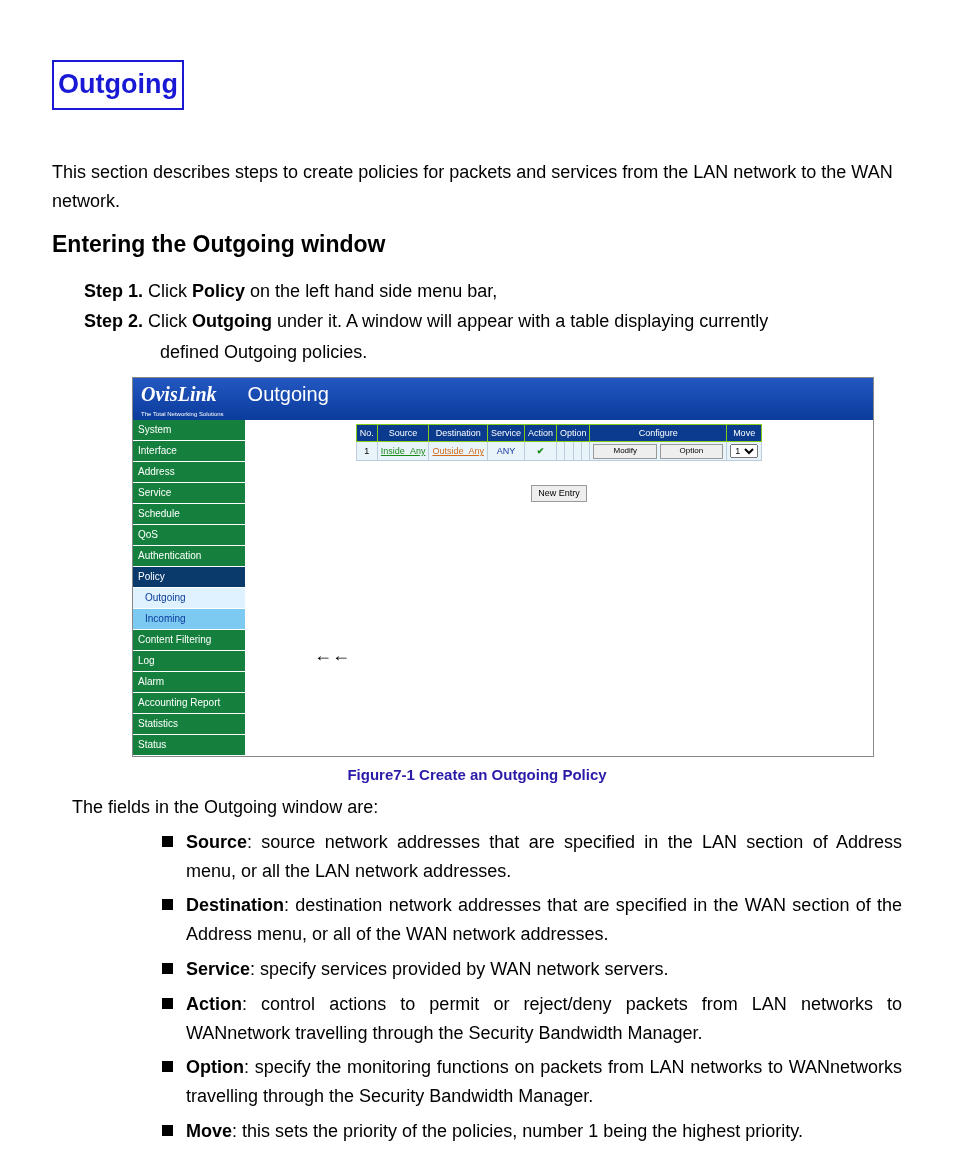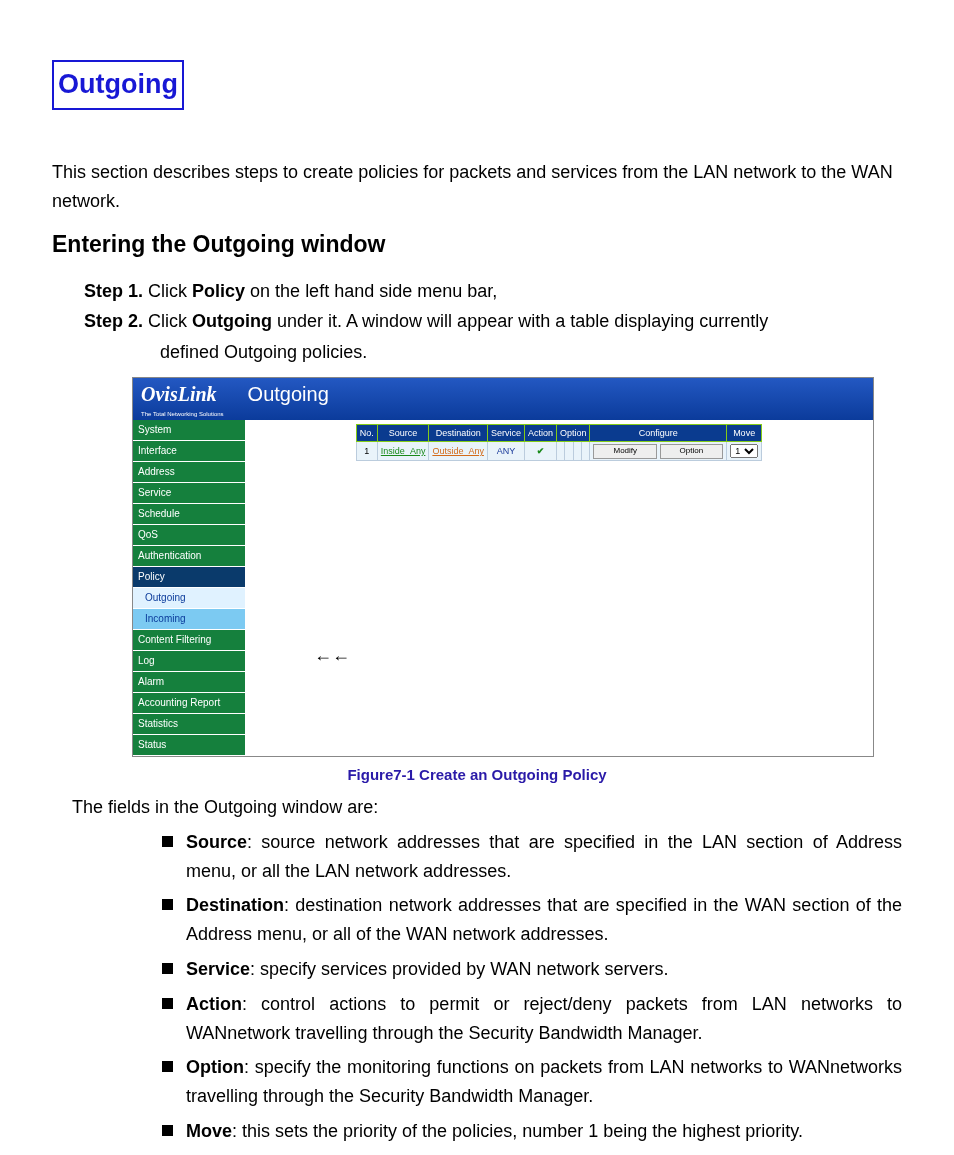--- a/index.html
+++ b/index.html
@@ -274,20 +274,23 @@
               <span class="cfg-btn">Option</span>
             </td>
             <td>
               <select class="move-sel">
                 <option>1</option>
               </select>
             </td>
           </tr>
         </tbody>
           </table>
+        <div class="ss-main-center">
+          <span class="newentry-btn">New Entry</span>
+        </div>
       </div>
     </div>
   </div>
   <div class="arrow-holder"><span class="arrows">←←</span></div>
 </div>
 
 <div class="figure-caption">Figure7-1 Create an Outgoing Policy</div>
 
 <div class="fields-intro">The fields in the Outgoing window are:</div>
 

